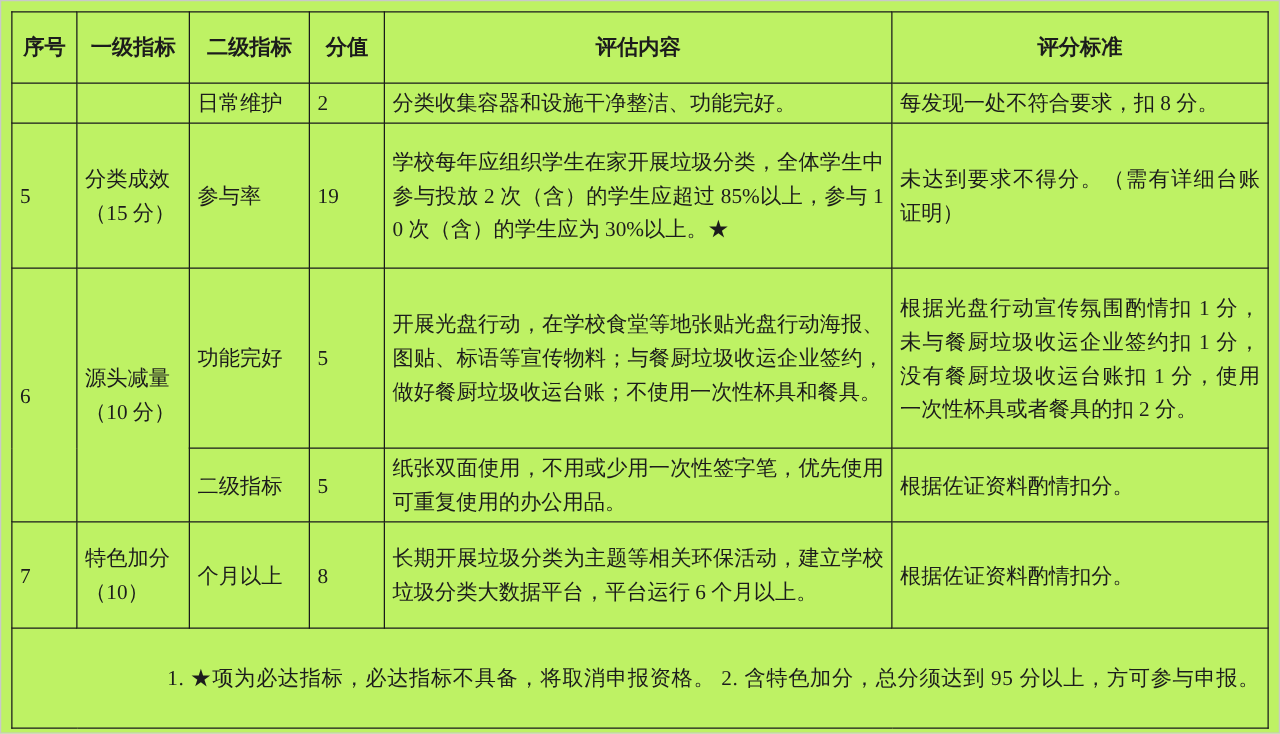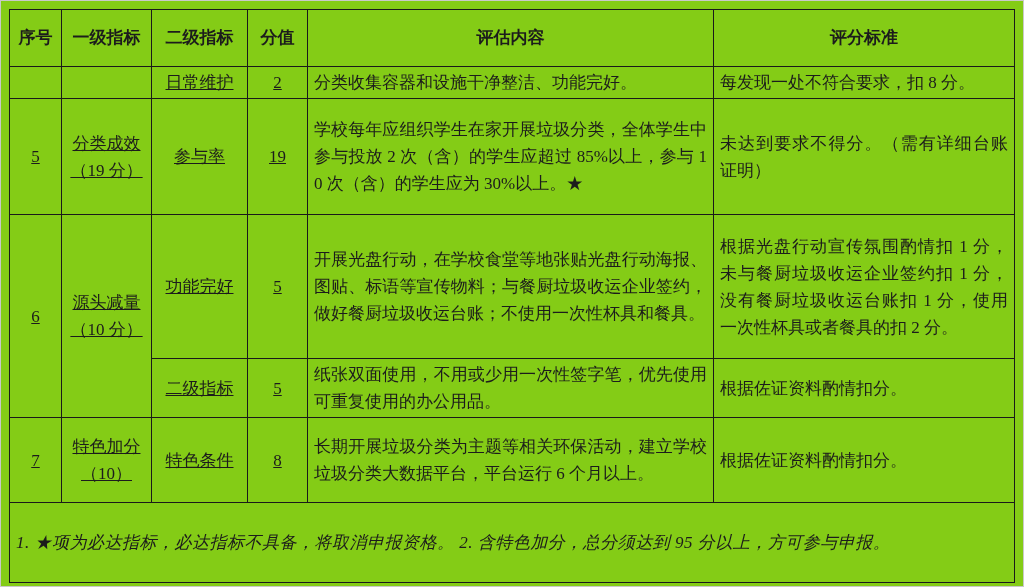--- a/index.html
+++ b/index.html
@@ -7,58 +7,57 @@
     padding: 0;
     background: #ffffff;
     font-family: "Liberation Serif", "DejaVu Serif", serif;
     color: #1c1c1c;
   }
   .page {
     position: relative;
     width: 1022px;
     height: 585px;
     border: 1px solid #c9c9c9;
-    background: #84cc16;
+    background: #bef264;
     overflow: hidden;
   }
   table.eval {
     position: absolute;
     left: 8px;
     top: 8px;
     width: 1005px;
     border-collapse: collapse;
     table-layout: fixed;
     font-size: 17px;
   }
   table.eval td {
     border: 1.5px solid #1a1a1a;
     vertical-align: middle;
     padding: 2px 6px;
     line-height: 27px;
     word-break: break-all;
   }
-  td.c { text-align: center; padding: 2px 4px; text-decoration: underline; }
+  td.c { padding: 2px 4px; }
   td.j { text-align: justify; text-justify: inter-character; padding: 3px 9px; }
   tr.h-header  { height: 57px; }
   tr.h-row-a   { height: 32px; }
   tr.h-row-b   { height: 116px; }
   tr.h-row-c   { height: 144px; }
   tr.h-row-d   { height: 56px; }
   tr.h-row-e   { height: 85px; }
   tr.h-footer  { height: 80px; }
   tr.h-header td {
     font-weight: bold;
     text-align: center;
     line-height: 24px;
   }
   td.footnote-cell {
-    text-align: left;
+    text-align: right;
     padding: 4px 12px;
     letter-spacing: 0.5px;
-    font-style: italic;
   }
 </style>
 </head>
 <body>
 
 <div class="page">
   <table class="eval">
     <colgroup>
       <col style="width:52px">
       <col style="width:90px">
@@ -82,21 +81,21 @@
       <td class="c"></td>
       <td class="c"></td>
       <td class="c">日常维护</td>
       <td class="c">2</td>
       <td class="j">分类收集容器和设施干净整洁、功能完好。</td>
       <td class="j">每发现一处不符合要求，扣 8 分。</td>
     </tr>
 
     <tr class="h-row-b">
       <td class="c">5</td>
-      <td class="c">分类成效（19 分）</td>
+      <td class="c">分类成效（15 分）</td>
       <td class="c">参与率</td>
       <td class="c">19</td>
       <td class="j">学校每年应组织学生在家开展垃圾分类，全体学生中参与投放 2 次（含）的学生应超过 85%以上，参与 10 次（含）的学生应为 30%以上。★</td>
       <td class="j">未达到要求不得分。（需有详细台账证明）</td>
     </tr>
 
     <tr class="h-row-c">
       <td class="c" rowspan="2">6</td>
       <td class="c" rowspan="2">源头减量（10 分）</td>
       <td class="c">功能完好</td>
@@ -108,21 +107,21 @@
     <tr class="h-row-d">
       <td class="c">二级指标</td>
       <td class="c">5</td>
       <td class="j">纸张双面使用，不用或少用一次性签字笔，优先使用可重复使用的办公用品。</td>
       <td class="j">根据佐证资料酌情扣分。</td>
     </tr>
 
     <tr class="h-row-e">
       <td class="c">7</td>
       <td class="c">特色加分（10）</td>
-      <td class="c">特色条件</td>
+      <td class="c">个月以上</td>
       <td class="c">8</td>
       <td class="j">长期开展垃圾分类为主题等相关环保活动，建立学校垃圾分类大数据平台，平台运行 6 个月以上。</td>
       <td class="j">根据佐证资料酌情扣分。</td>
     </tr>
 
     <tr class="h-footer">
       <td class="footnote-cell" colspan="6">1. ★项为必达指标，必达指标不具备，将取消申报资格。 2. 含特色加分，总分须达到 95 分以上，方可参与申报。</td>
     </tr>
   </tbody>
     </table>

